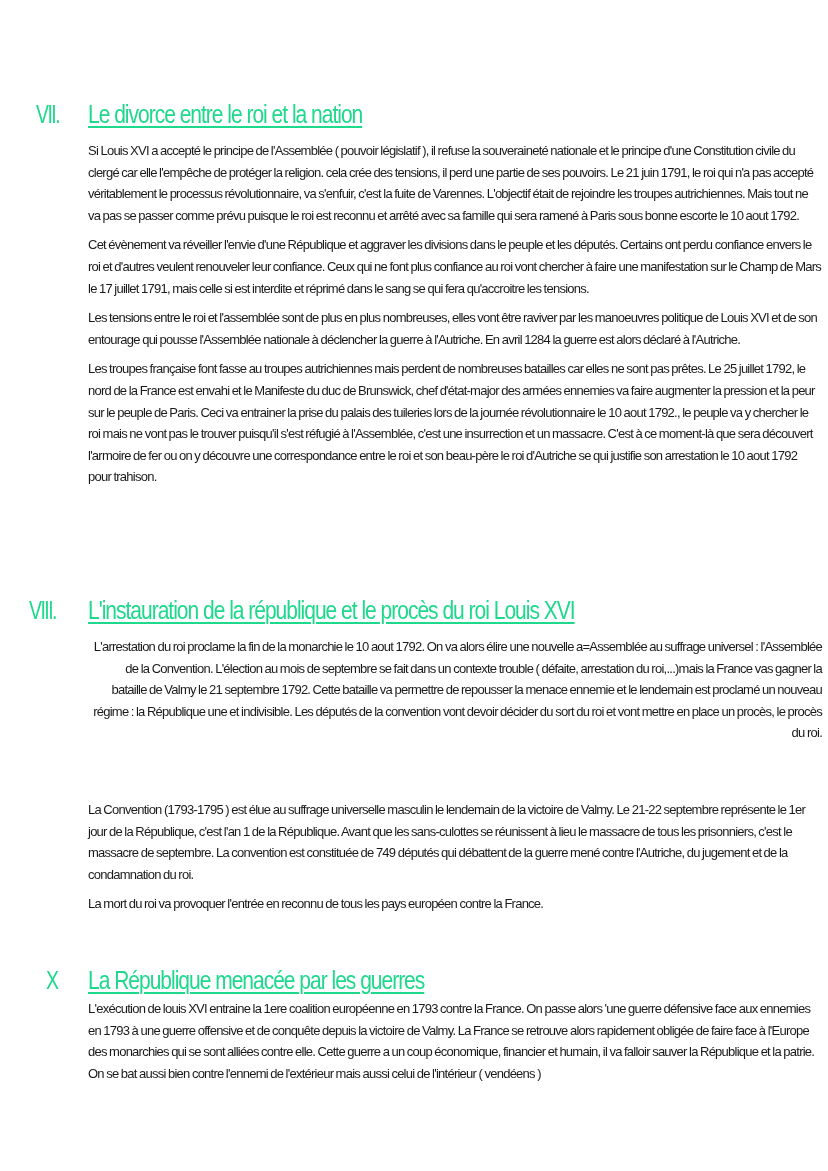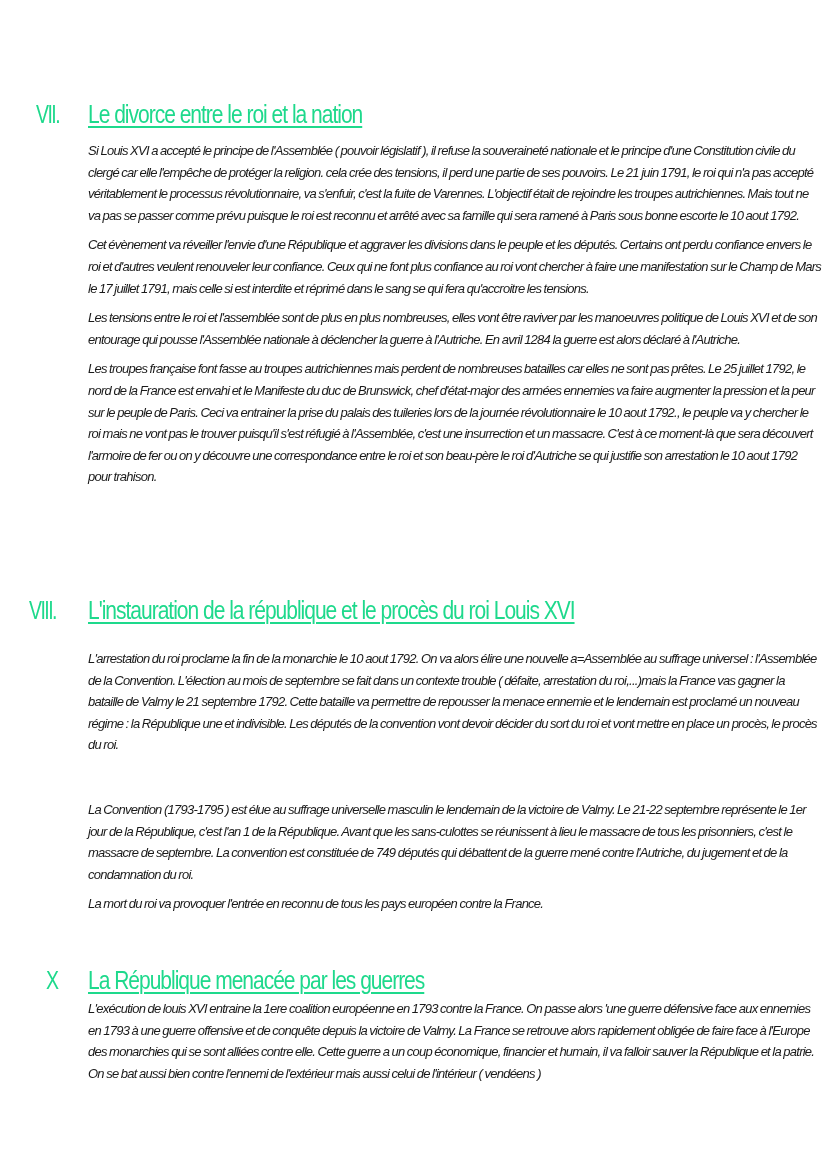--- a/index.html
+++ b/index.html
@@ -49,21 +49,20 @@
       text-decoration-thickness: 1.5px;
       text-underline-offset: 3px;
       white-space: nowrap;
       transform: scaleX(0.84);
       transform-origin: left center;
     }
     .body {
       position: relative;
       margin-left: 74px;
       width: 734px;
-      font-style: italic;
     }
     .para {
       font-family: "Liberation Sans", sans-serif;
       font-size: 13px;
       line-height: 21.6px;
       letter-spacing: -0.75px;
       word-spacing: -0.5px;
       margin: 0 0 8px 0;
       color: #1a1a1a;
     }
@@ -82,21 +81,21 @@
     <p class="para">Les tensions entre le roi et l'assemblée sont de plus en plus nombreuses, elles vont être raviver par les manoeuvres politique de Louis XVI et de son entourage qui pousse l'Assemblée nationale à déclencher la guerre à l'Autriche. En avril 1284 la guerre est alors déclaré à l'Autriche.</p>
     <p class="para">Les troupes française font fasse au troupes autrichiennes mais perdent de nombreuses batailles car elles ne sont pas prêtes. Le 25 juillet 1792, le nord de la France est envahi et le Manifeste du duc de Brunswick, chef d'état-major des armées ennemies va faire augmenter la pression et la peur sur le peuple de Paris. Ceci va entrainer la prise du palais des tuileries lors de la journée révolutionnaire le 10 aout 1792., le peuple va y chercher le roi mais ne vont pas le trouver puisqu'il s'est réfugié à l'Assemblée, c'est une insurrection et un massacre. C'est à ce moment-là que sera découvert l'armoire de fer ou on y découvre une correspondance entre le roi et son beau-père le roi d'Autriche se qui justifie son arrestation le 10 aout 1792 pour trahison.</p>
   </div>
 </div>
 
 <div class="section" style="top:592px;">
   <div class="heading">
     <span class="numeral" style="left:15px;">VIII.</span>
     <span class="title">L'instauration de la république et le procès du roi Louis XVI</span>
   </div>
-  <div class="body" style="margin-top:20px;">
+  <div class="body" style="margin-top:8px;text-align:right;">
     <p class="para">L'arrestation du roi proclame la fin de la monarchie le 10 aout 1792. On va alors élire une nouvelle a=Assemblée au suffrage universel : l'Assemblée de la Convention. L'élection au mois de septembre se fait dans un contexte trouble ( défaite, arrestation du roi,...)mais la France vas gagner la bataille de Valmy le 21 septembre 1792. Cette bataille va permettre de repousser la menace ennemie  et le lendemain est proclamé un nouveau régime : la République une et indivisible. Les députés de la convention vont devoir décider du sort du roi et vont mettre en place un procès, le procès du roi.</p>
   </div>
 </div>
 
 <div class="section" style="top:787px;">
   <div class="body" style="margin-top:12px;">
     <p class="para">La Convention (1793-1795 ) est élue au suffrage universelle masculin le lendemain de la victoire de Valmy. Le 21-22 septembre représente le 1er jour de la République, c'est l'an 1 de la République. Avant que les sans-culottes se réunissent à lieu le massacre de tous les prisonniers, c'est le massacre de septembre. La convention est constituée de 749 députés qui débattent de la guerre mené contre l'Autriche, du jugement et de la condamnation du roi.</p>
     <p class="para">La mort du roi va provoquer l'entrée en reconnu de tous les pays européen contre la France.</p>
   </div>
 </div>

